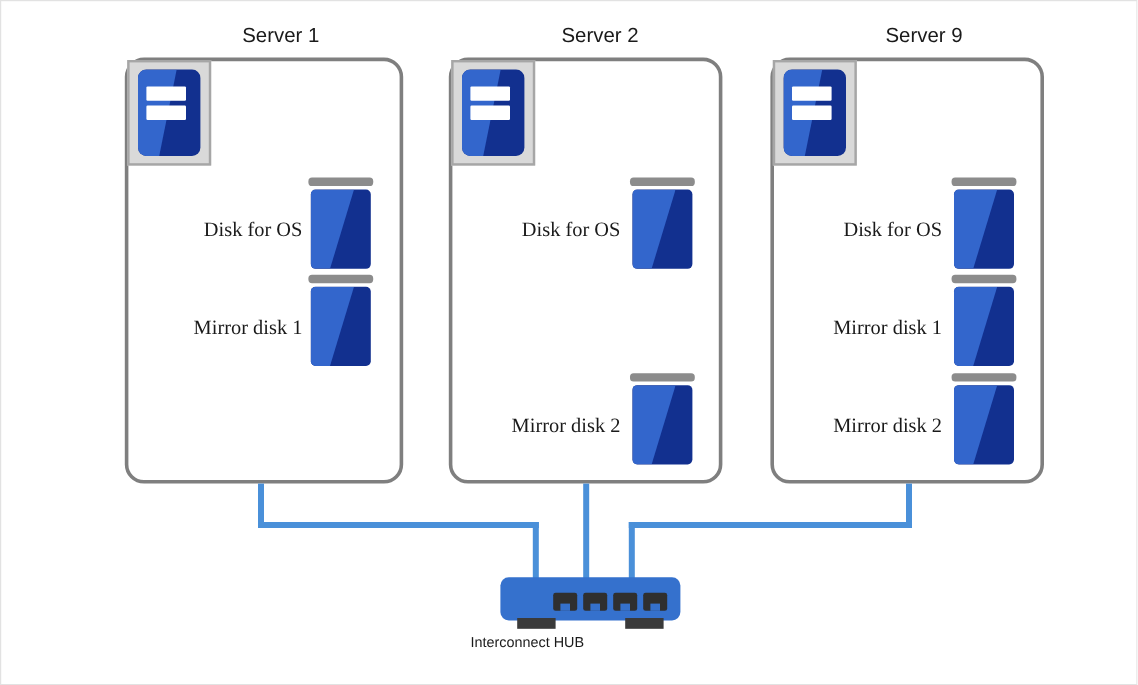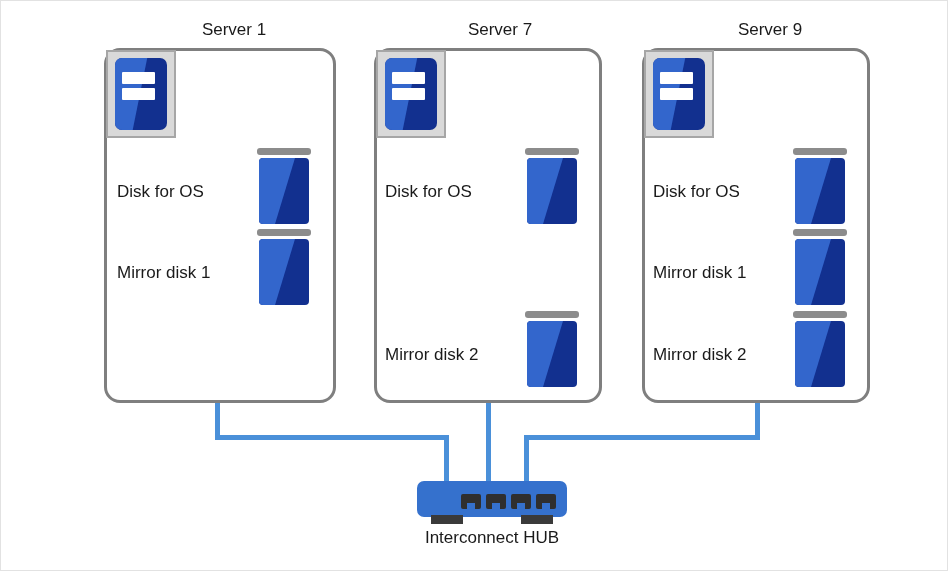--- a/index.html
+++ b/index.html
@@ -109,22 +109,23 @@
     left: 0; top: 0;
     width: 100%; height: 100%;
     background: #3366cc;
     clip-path: polygon(0 0, 72% 0, 32% 100%, 0 100%);
   }
   .disk-label {
     position: absolute;
     font-size: 17px;
     color: #1a1a1a;
     white-space: nowrap;
-    text-align: left;
+    text-align: right;
     line-height: 1;
+    font-family: Liberation Serif, serif;
   }
 
   
   .link {
     position: absolute;
     background: #4a90d9;
   }
 
   
   .hub {
@@ -158,24 +159,23 @@
     content: "";
     position: absolute;
     left: 6px;
     top: 9px;
     width: 8px;
     height: 6px;
     background: #3571cd;
   }
   .hub-label {
     position: absolute;
-    font-size: 17px;
+    font-size: 12px;
     color: #1a1a1a;
     white-space: nowrap;
-    text-align: center;
     line-height: 1;
   }
 </style>
 </head>
 <body>
 
 <div id="canvas">
 
   <div class="server-title" style="left:158px; top:20px; width:150px;">Server 1</div>
 
@@ -193,21 +193,21 @@
       <div class="disk-body"></div>
     </div>
 
     <div class="disk-label" style="left:10px; top:213px; width:135px;">Mirror disk 1</div>
     <div class="disk" style="left:152px; top:178px;">
       <div class="disk-cap"></div>
       <div class="disk-body"></div>
     </div>
   </div>
 
-  <div class="server-title" style="left:424px; top:20px; width:150px;">Server 7</div>
+  <div class="server-title" style="left:424px; top:20px; width:150px;">Server 2</div>
 
   <div class="server-box" style="left:373px; top:47px; width:228px; height:355px;">
     <div class="server-icon">
       <div class="server-icon-body">
         <div class="server-bar b1"></div>
         <div class="server-bar b2"></div>
       </div>
     </div>
 
     <div class="disk-label" style="left:8px; top:132px; width:132px;">Disk for OS</div>

